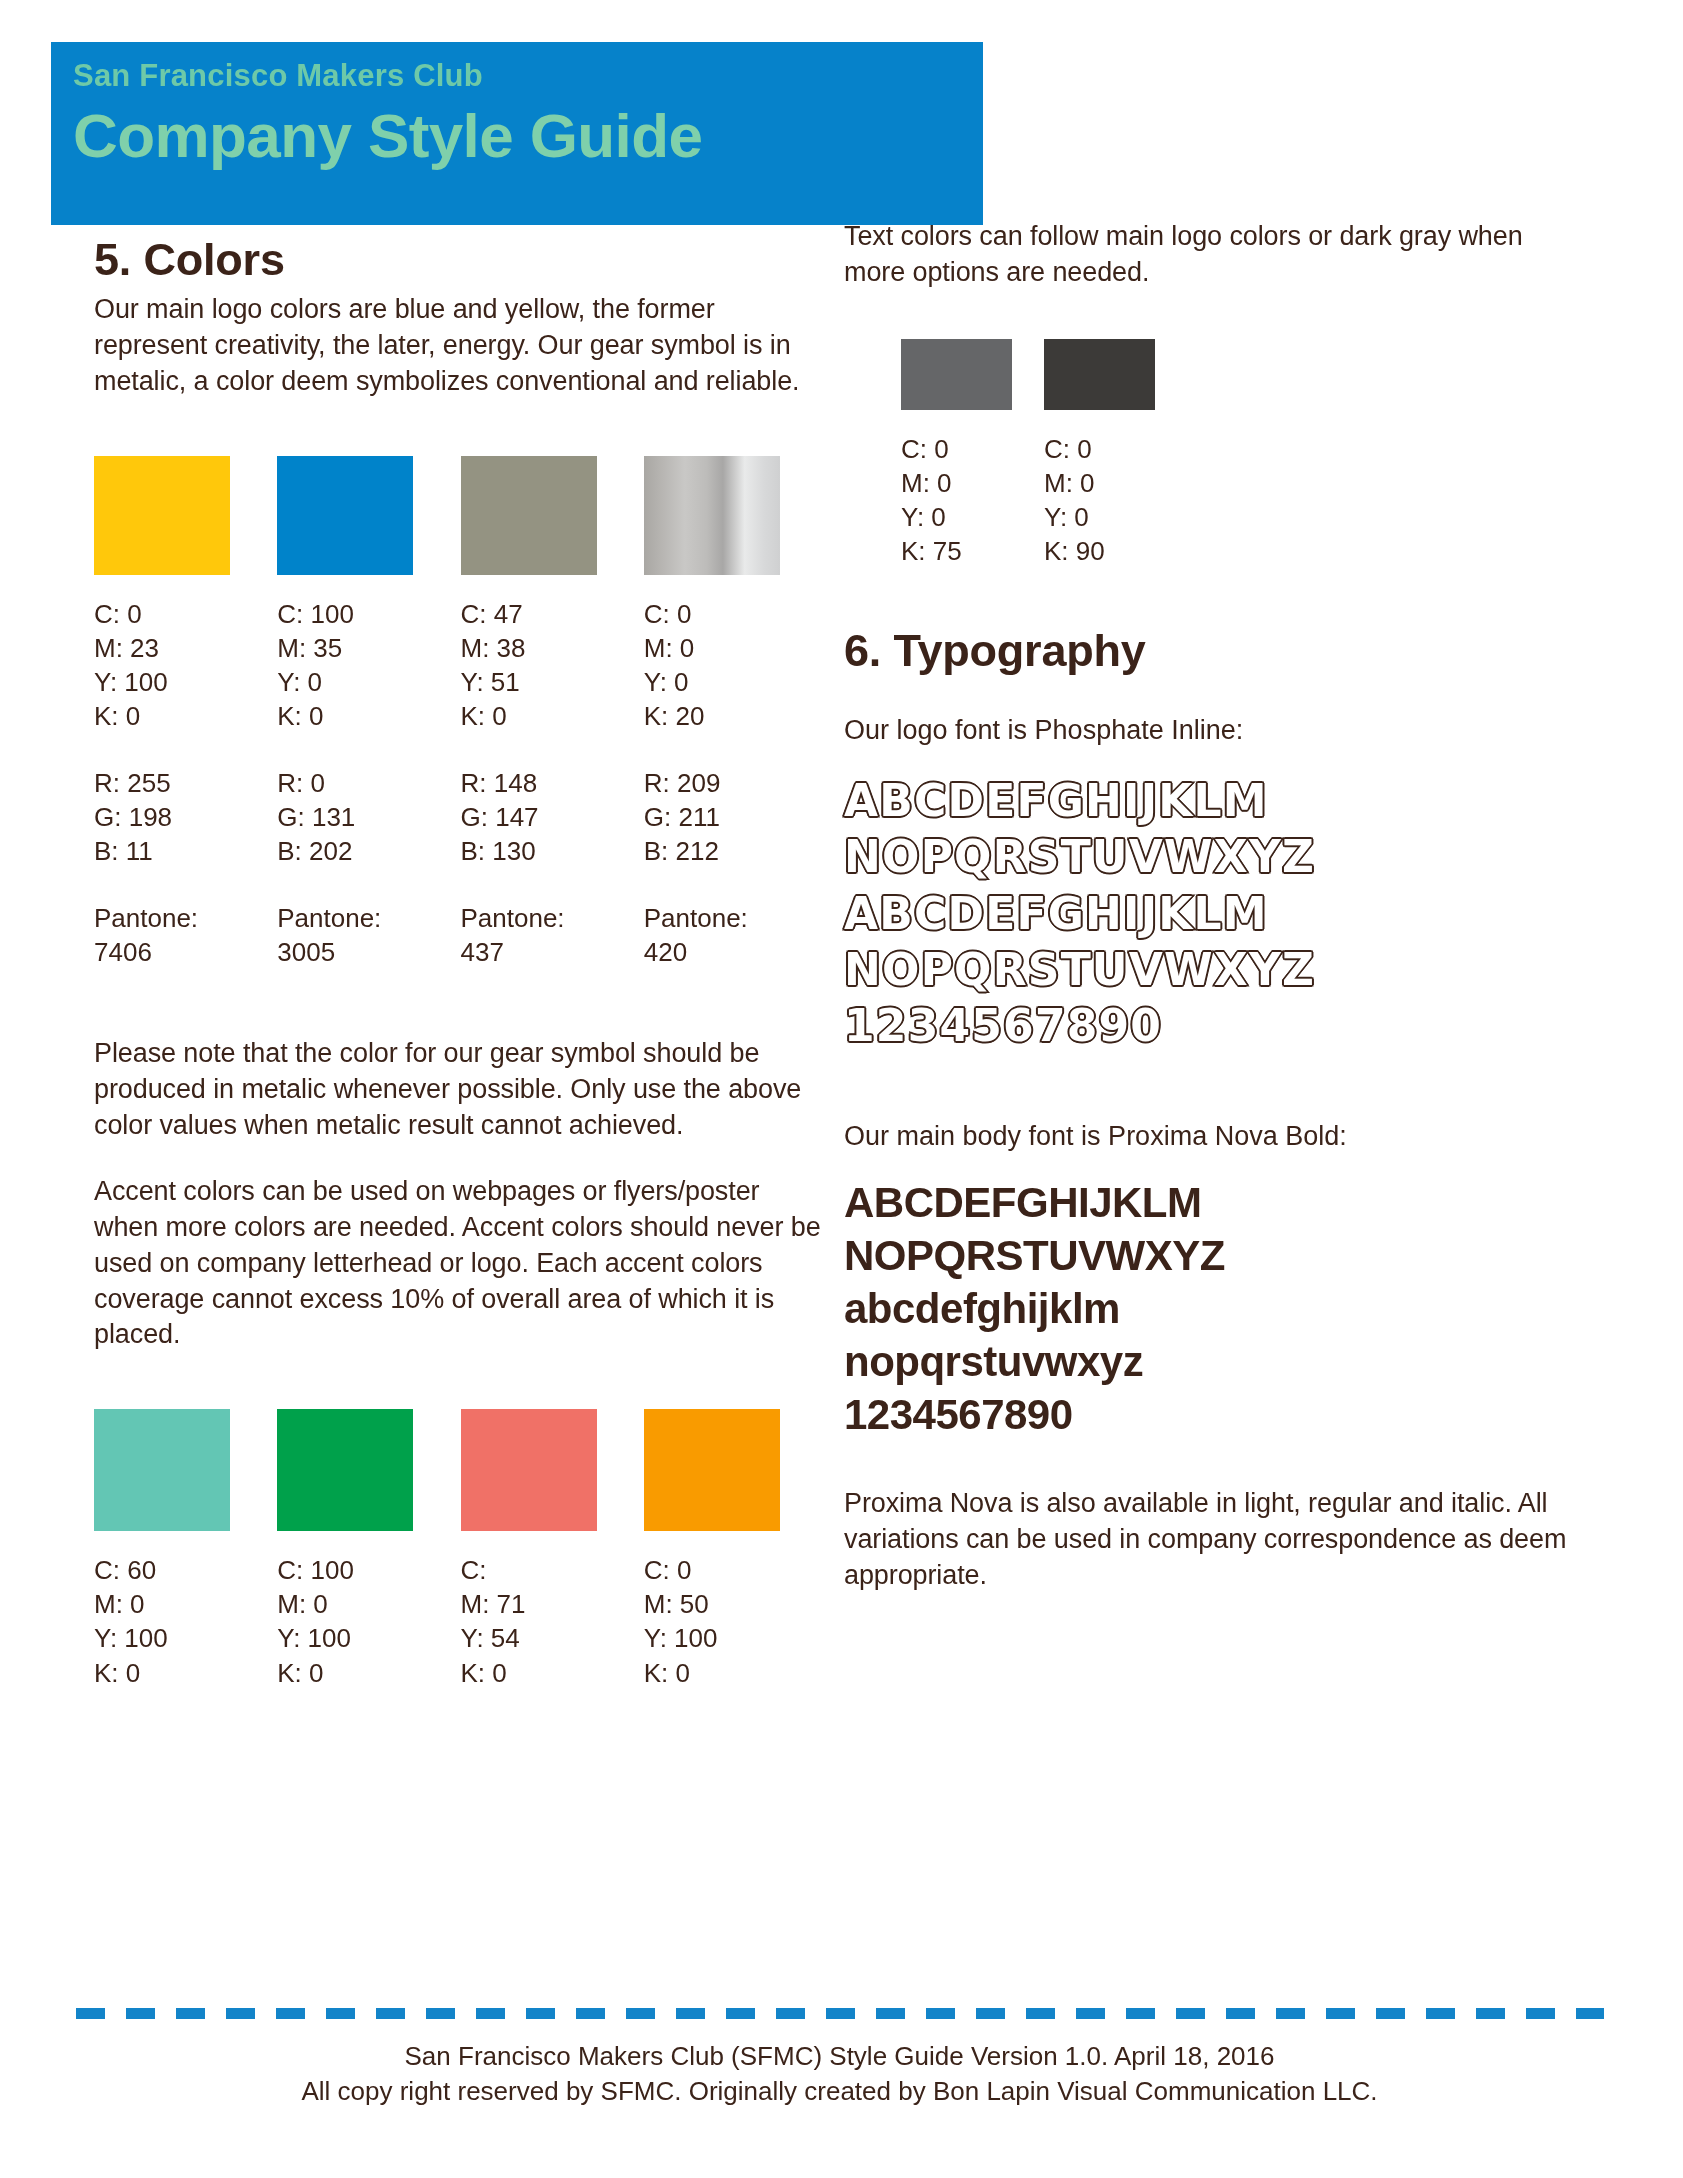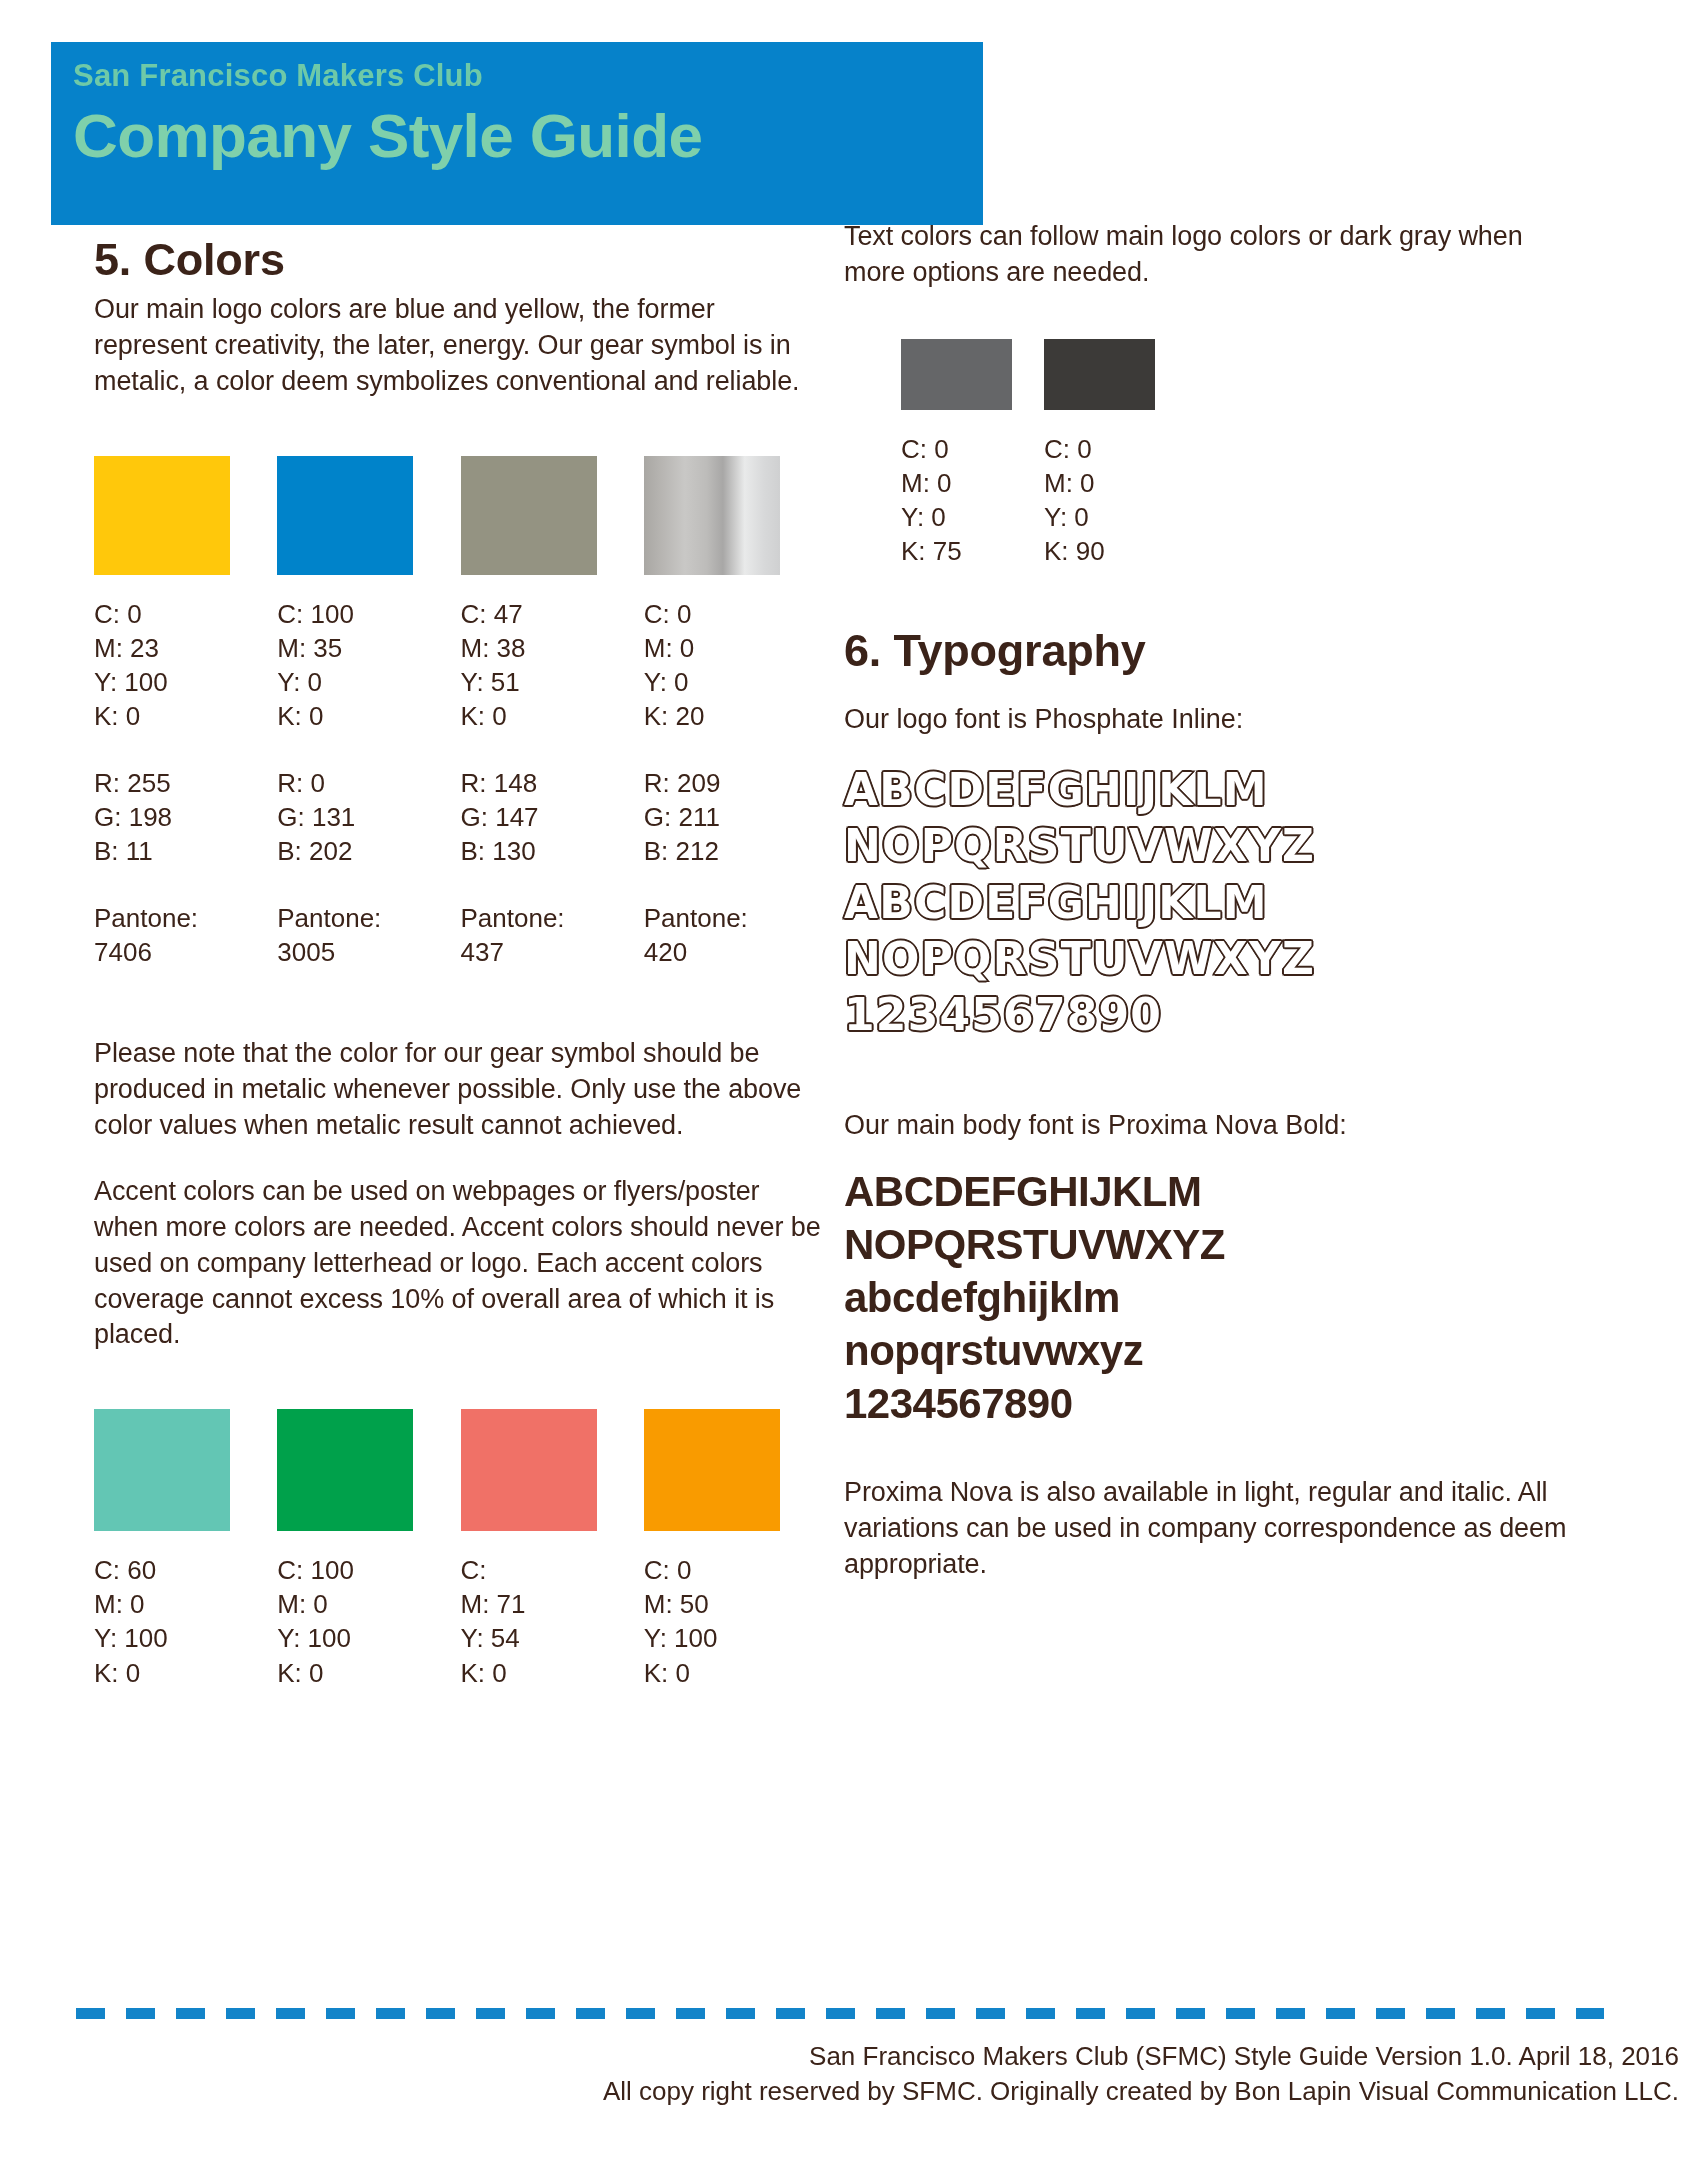--- a/index.html
+++ b/index.html
@@ -131,21 +131,21 @@
     font-size: 27px;
     line-height: 1.33;
   }
 
   
   .footer {
     position: absolute;
     left: 0;
     top: 2008px;
     width: 1679px;
-    text-align: right;
+    text-align: center;
   }
   .dashed-rule {
     width: 1528px;
     margin: 0 auto 20px auto;
     height: 11px;
     background-image: repeating-linear-gradient(
       to right,
       #1384c9 0px, #1384c9 29px,
       rgba(0,0,0,0) 29px, rgba(0,0,0,0) 50px);
   }
@@ -321,21 +321,21 @@
           <div>M: 0</div>
           <div>Y: 0</div>
           <div>K: 90</div>
         </div>
       </div>
 
     </div>
 
     <h2 class="section-title" style="margin-top:57px;">6. Typography</h2>
 
-    <p class="lead-copy" style="margin-top:25px;">Our logo font is Phosphate Inline:</p>
+    <p class="lead-copy" style="margin-top:36px;">Our logo font is Phosphate Inline:</p>
 
     <div style="margin-top:24px;">
       <div class="phosphate-line">ABCDEFGHIJKLM</div>
       <div class="phosphate-line">NOPQRSTUVWXYZ</div>
       <div class="phosphate-line">ABCDEFGHIJKLM</div>
       <div class="phosphate-line">NOPQRSTUVWXYZ</div>
       <div class="phosphate-line">1234567890</div>
     </div>
 
     <p class="lead-copy" style="margin-top:65px;">Our main body font is Proxima Nova Bold:</p>

